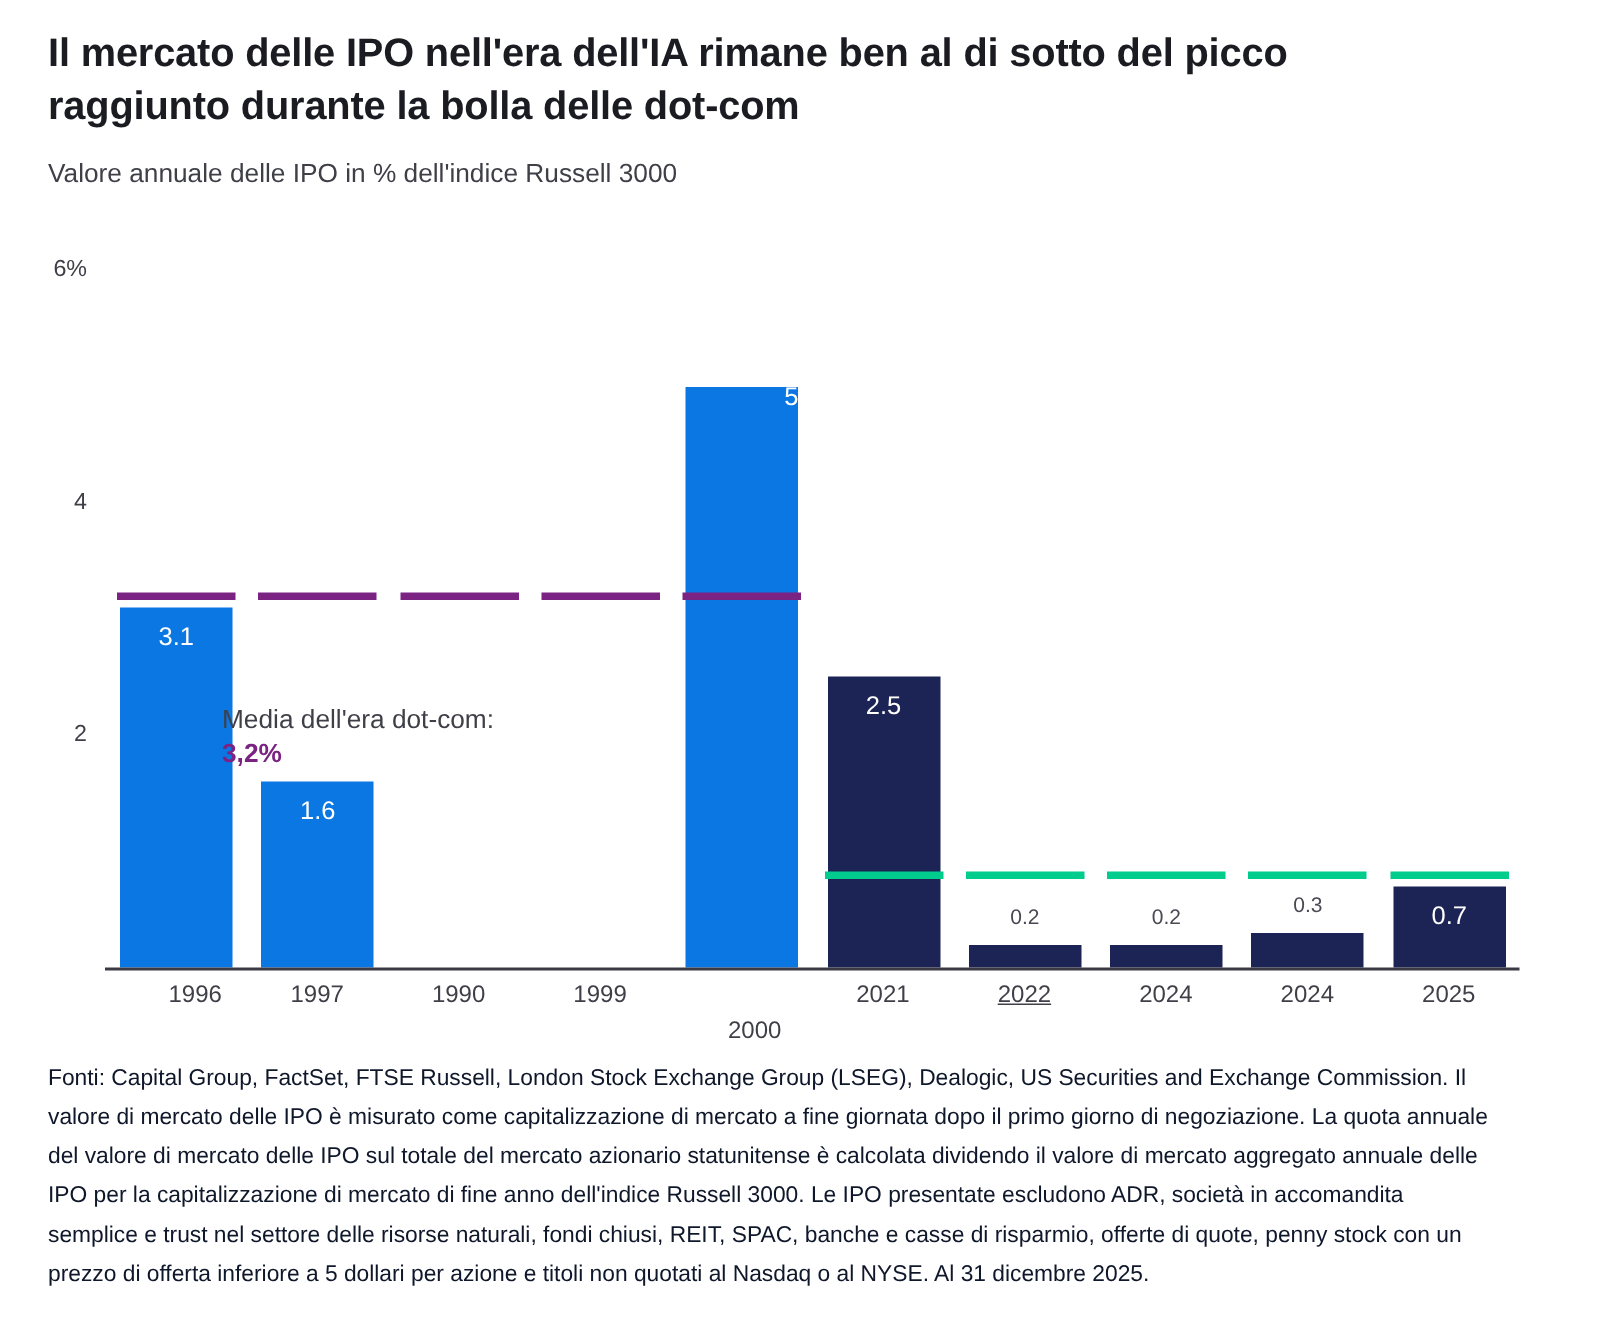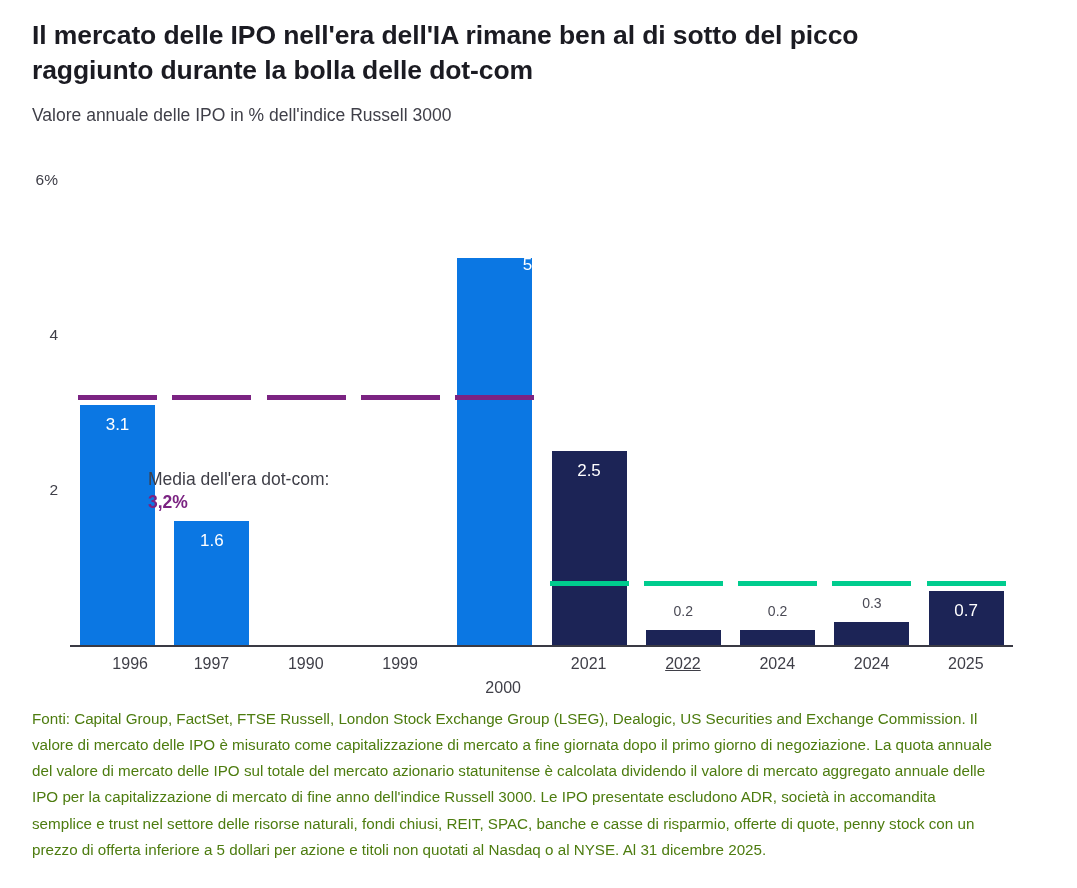--- a/index.html
+++ b/index.html
@@ -149,21 +149,21 @@
   .annot-ai     { left: 693px; top: 498px; width: 230px; }
 
   
   .footnote {
     position: absolute;
     left: 32px;
     top: 706px;
     width: 966px;
     font-size: 15.2px;
     line-height: 1.72;
-    color: #4d7c0f;
+    color: #0f172a;
     text-align: left;
   }
 </style>
 </head>
 <body>
 
 <div class="page">
 
   <div class="header">
     <h1 class="title">Il mercato delle IPO nell'era dell'IA rimane ben al di sotto del picco raggiunto durante la bolla delle dot-com</h1>

